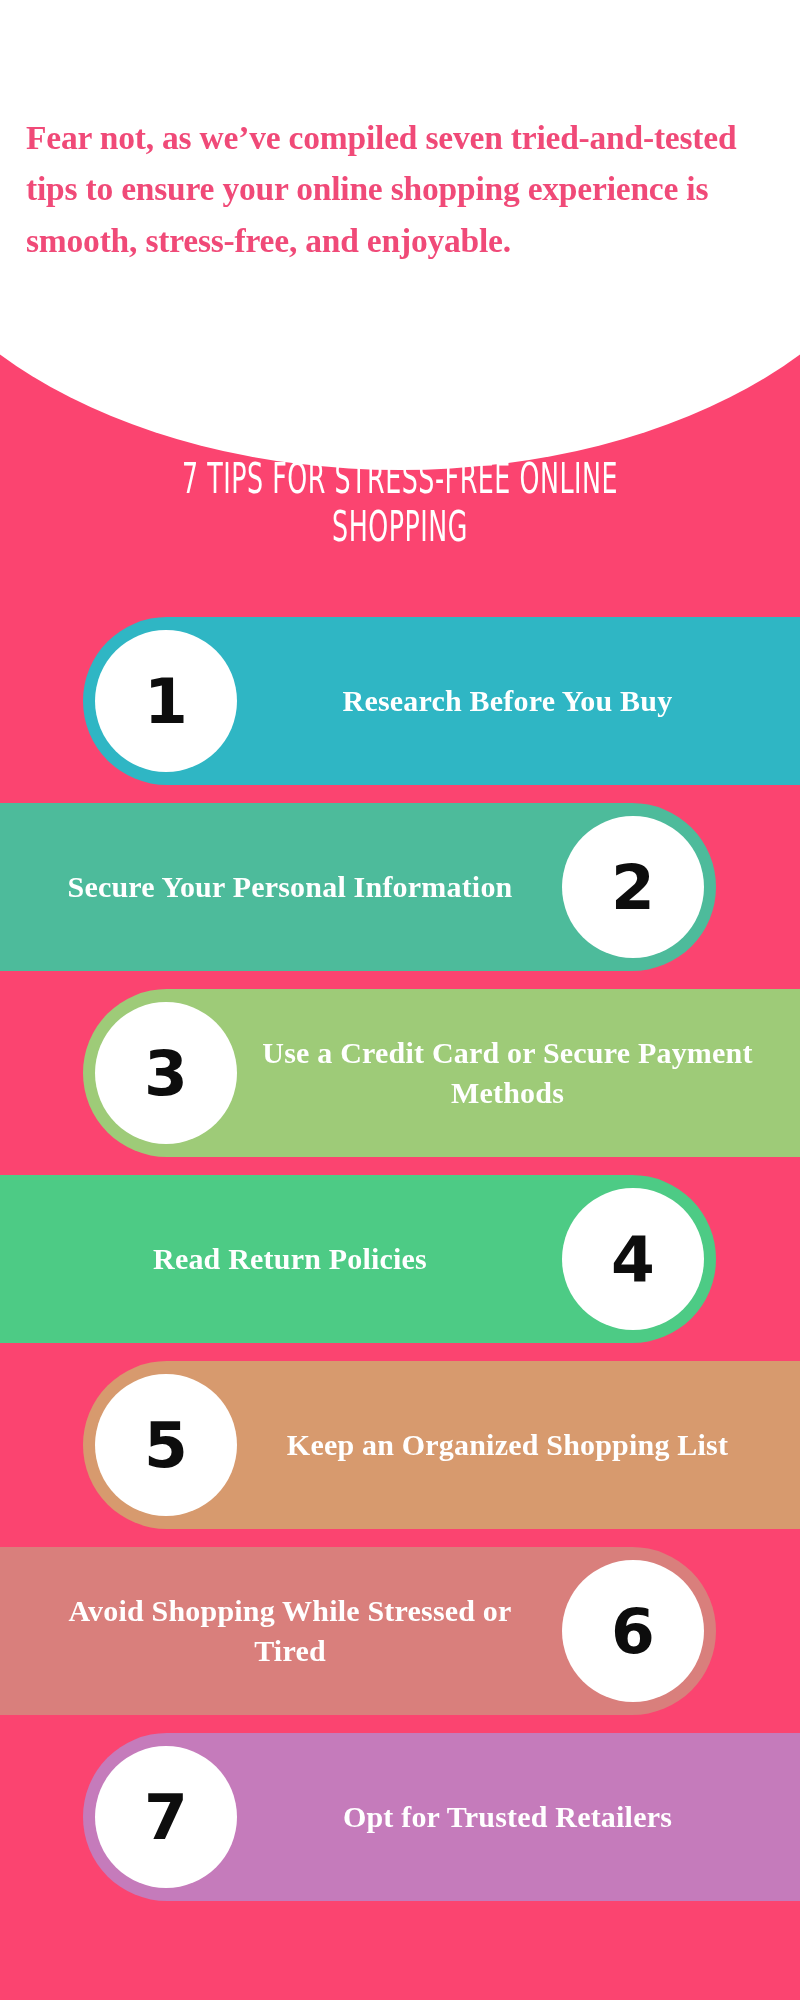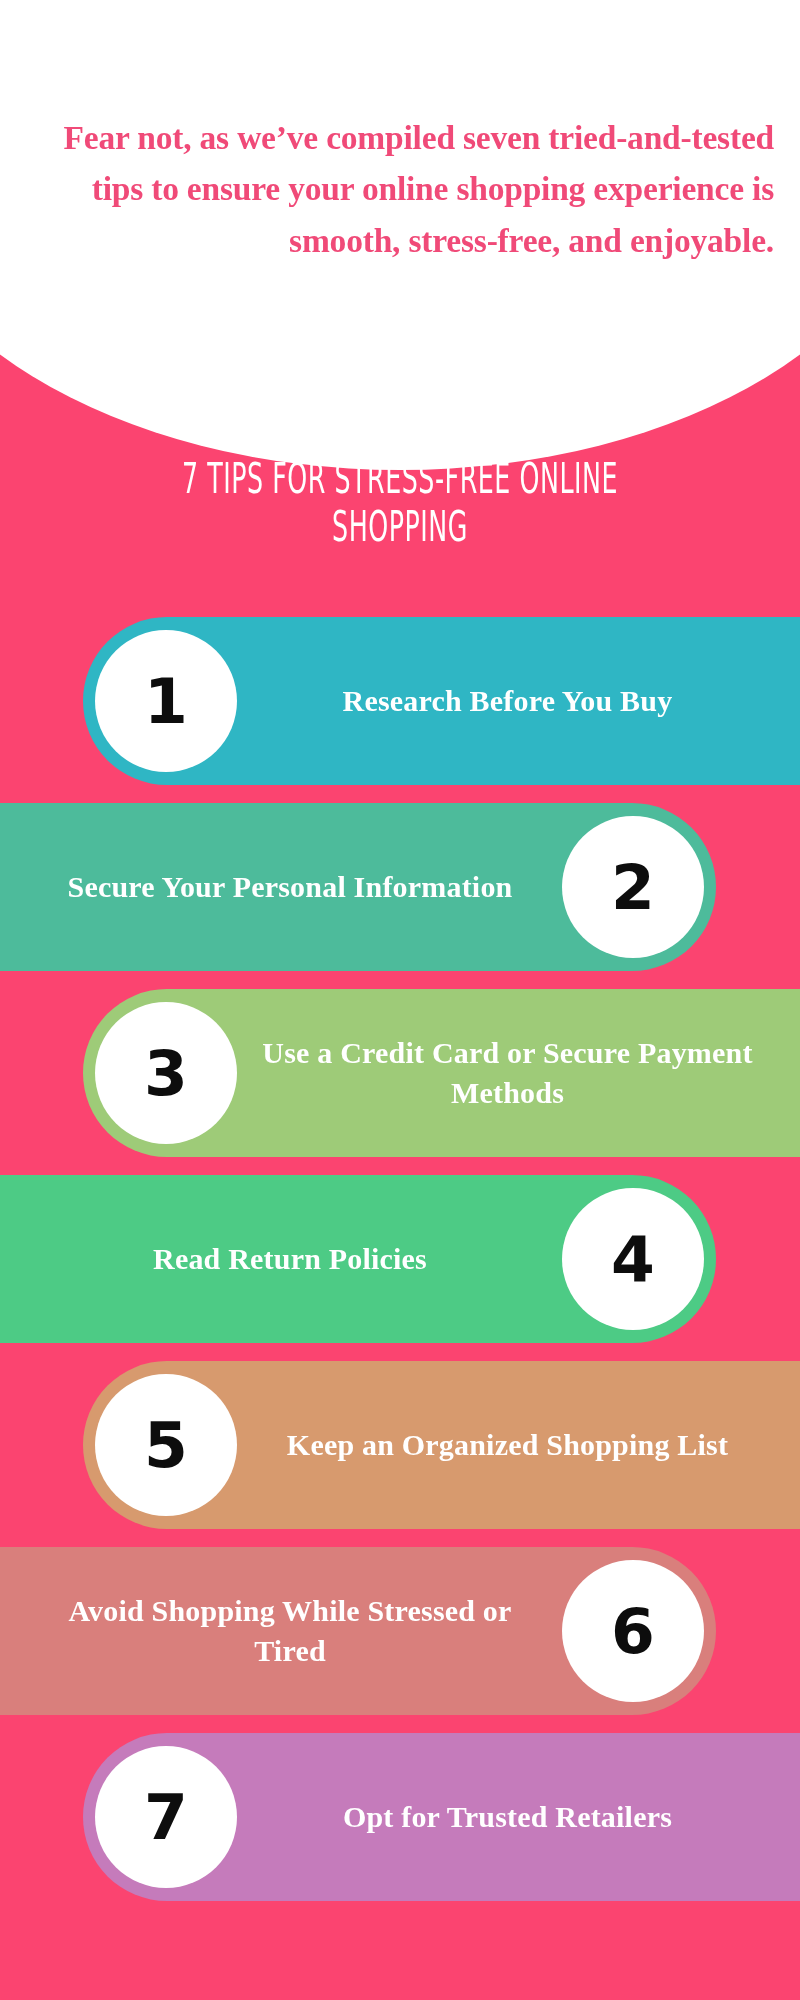--- a/index.html
+++ b/index.html
@@ -41,21 +41,21 @@
     z-index:3;
   }
 
   .hero-text {
     position:absolute;
     left:0;
     top:112px;
     width:800px;
     padding:0 26px;
     z-index:5;
-    text-align:right;
+    text-align:left;
     color:#f04a78;
     font-family:"Liberation Serif", serif;
     font-weight:bold;
     font-size:33.5px;
     line-height:1.53;
     letter-spacing:-0.2px;
   }
 
   
   .deck-title {

